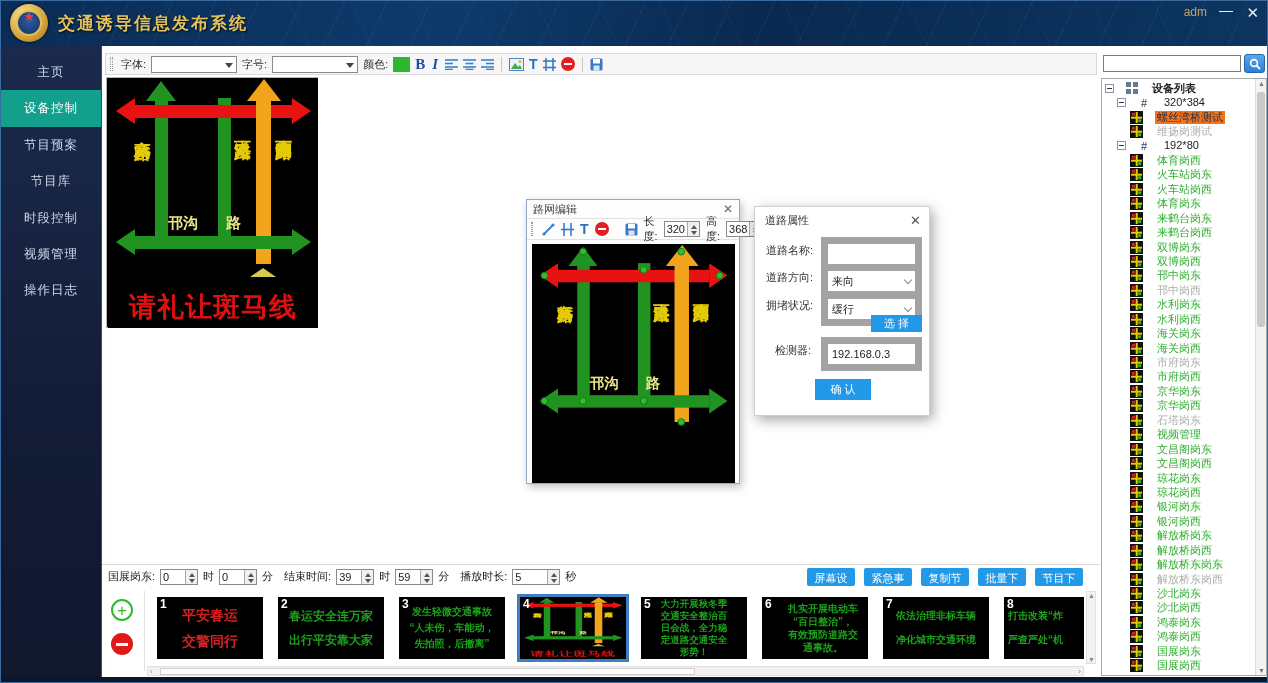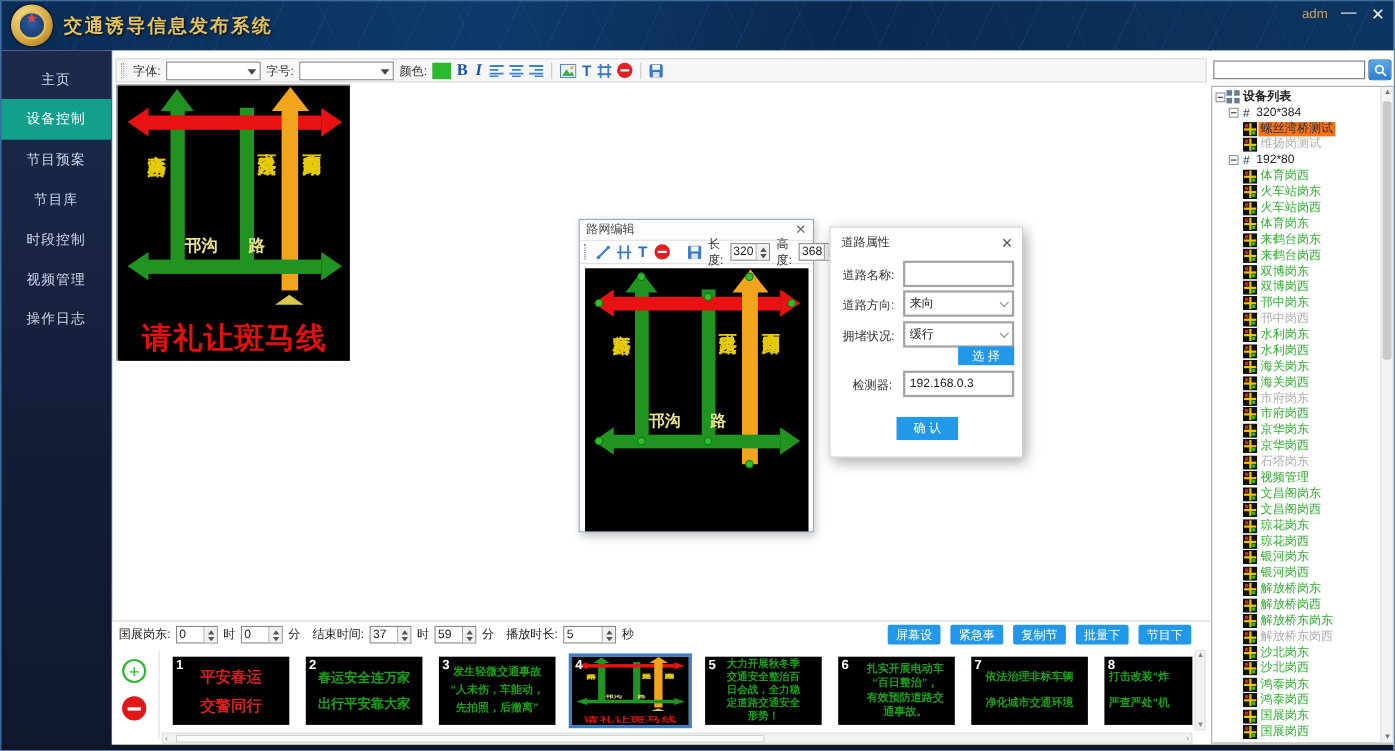--- a/index.html
+++ b/index.html
@@ -79,21 +79,21 @@
   .spin .arrows{width:12px;border-left:1px solid #aaa;display:flex;flex-direction:column;}
   .spin .arrows i{flex:1;position:relative;background:#f0f0f0;}
   .spin .arrows i.up::after{content:"";position:absolute;left:3px;top:3px;border-left:3px solid transparent;border-right:3px solid transparent;border-bottom:4px solid #555;}
   .spin .arrows i.dn::after{content:"";position:absolute;left:3px;top:2px;border-left:3px solid transparent;border-right:3px solid transparent;border-top:4px solid #555;}
 
   
   .dlg-prop{position:absolute;left:652px;top:160px;width:176px;height:210px;background:#fff;border:1px solid #cfcfcf;box-shadow:3px 4px 12px rgba(0,0,0,.35);font-size:11px;color:#333;}
   .dlg-prop .x{position:absolute;right:8px;top:6px;color:#555;font-size:13px;cursor:pointer;}
   .dp-title{position:absolute;left:10px;top:6px;}
   .dp-label{position:absolute;left:11px;width:55px;text-align:left;}
-  .dp-field{position:absolute;left:66px;width:101px;height:19px;border:2px solid #a3a3a3;background:#fff;font-size:11px;line-height:17px;padding:10px 4px;color:#222;}
+  .dp-field{position:absolute;left:66px;width:101px;height:19px;border:7px solid #a3a3a3;background:#fff;font-size:11px;line-height:17px;padding:10px 4px;color:#222;}
   .dp-sel{display:flex;justify-content:space-between;align-items:center;}
   .chev{width:6px;height:6px;border-right:1px solid #888;border-bottom:1px solid #888;transform:rotate(45deg);margin-top:-3px;}
   .btn-blue{background:#2298e8;color:#fff;border:none;text-align:center;cursor:pointer;font-size:11px;}
 
   
   .schedule{position:absolute;left:0;top:518px;width:998px;height:24px;border-top:1px solid #d6d6d6;display:flex;align-items:center;font-size:11px;color:#222;padding-left:6px;gap:5px;background:#fff;}
   .schedule .lbl{margin-left:6px;}
   .sch-btns{position:absolute;right:17px;top:3px;display:flex;gap:9px;}
   .sch-btns .btn-blue{width:48px;height:18px;line-height:18px;border-radius:2px;}
 
@@ -125,21 +125,21 @@
   .vscroll-pl{position:absolute;left:984px;top:2px;width:10px;height:73px;background:#f2f2f2;border:1px solid #e0e0e0;font-size:7px;color:#888;text-align:center;}
   .vscroll-pl .vtop{position:absolute;top:0;left:1px;}
   .vscroll-pl .vbot{position:absolute;bottom:0;left:1px;}
 
   
   .rpanel{position:absolute;left:1100px;top:45px;width:166px;height:633px;background:#fff;}
   .search-row{position:absolute;left:2px;top:8px;width:162px;height:19px;}
   .search-input{position:absolute;left:0;top:1px;width:138px;height:17px;border:1px solid #7a7a7a;background:#fff;font-size:11px;padding:0 3px;}
   .search-btn{position:absolute;right:0;top:0;width:21px;height:19px;border-radius:3px;background:linear-gradient(#5aa8e8,#2b7fd4);border:1px solid #2268ad;cursor:pointer;display:flex;align-items:center;justify-content:center;}
   .tree-box{position:absolute;left:0;top:32px;width:166px;height:598px;border:1px solid #a8a8a8;background:#fff;overflow:hidden;padding-top:2px;}
-  .tree-row{display:flex;align-items:center;height:14.45px;font-size:11px;gap:1px;cursor:pointer;white-space:nowrap;}
+  .tree-row{display:flex;align-items:center;height:14.45px;font-size:11px;gap:12px;cursor:pointer;white-space:nowrap;}
   .k-root{padding-left:3px;}
   .k-group{padding-left:15px;}
   .k-device{padding-left:28px;}
   .expander{width:9px;height:9px;border:1px solid #8a94a6;background:#fff;position:relative;flex:0 0 auto;}
   .expander::after{content:"";position:absolute;left:1px;top:3px;width:5px;height:1px;background:#333;}
   .root-icon{width:12px;height:12px;flex:0 0 auto;
     background:linear-gradient(#6a7a8f,#6a7a8f) 0 0/5px 5px no-repeat,linear-gradient(#6a7a8f,#6a7a8f) 7px 0/5px 5px no-repeat,
     linear-gradient(#6a7a8f,#6a7a8f) 0 7px/5px 5px no-repeat,linear-gradient(#6a7a8f,#6a7a8f) 7px 7px/5px 5px no-repeat;}
   .k-group .root-icon{background:none;}
   .k-group .root-icon::before{content:"#";color:#5a6a7c;font-weight:bold;font-size:11px;line-height:12px;display:block;text-align:center;}
@@ -400,21 +400,21 @@
       <span class="spin">
         <span class="val" style="min-width:24px">0</span>
         <span class="arrows">
             <i class="up"></i>
             <i class="dn"></i>
           </span>
         </span>
       <span>分</span>
       <span class="lbl">结束时间:</span>
       <span class="spin">
-        <span class="val" style="min-width:24px">37</span>
+        <span class="val" style="min-width:24px">39</span>
         <span class="arrows">
             <i class="up"></i>
             <i class="dn"></i>
           </span>
         </span>
       <span>时</span>
       <span class="spin">
         <span class="val" style="min-width:24px">59</span>
         <span class="arrows">
             <i class="up"></i>

